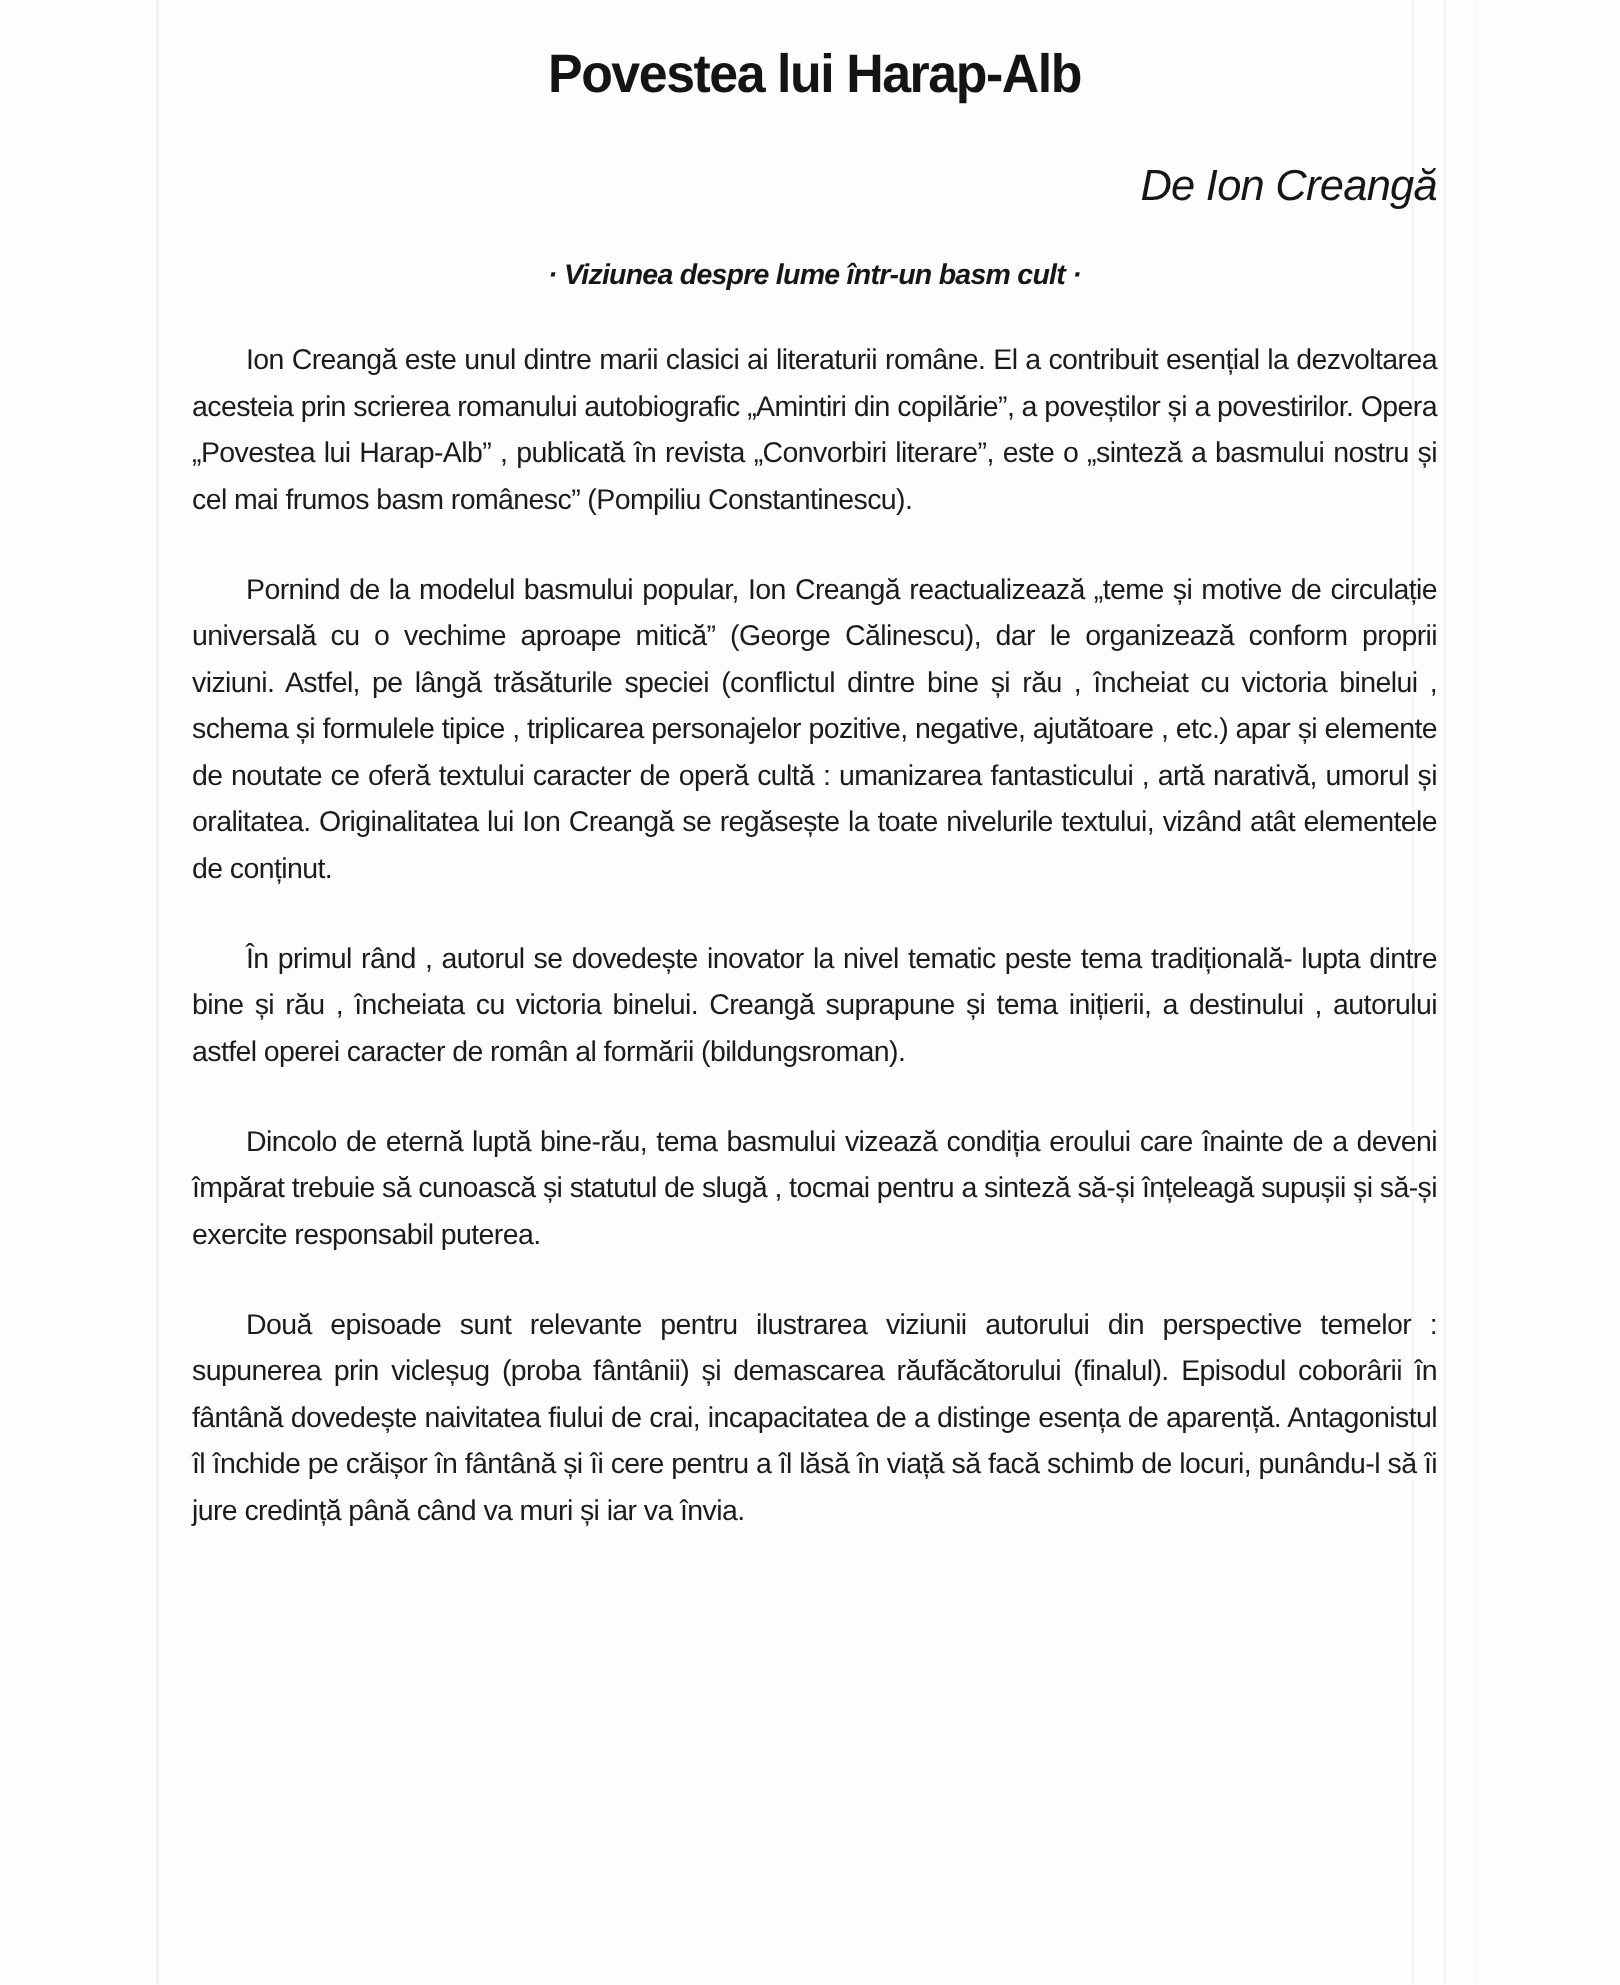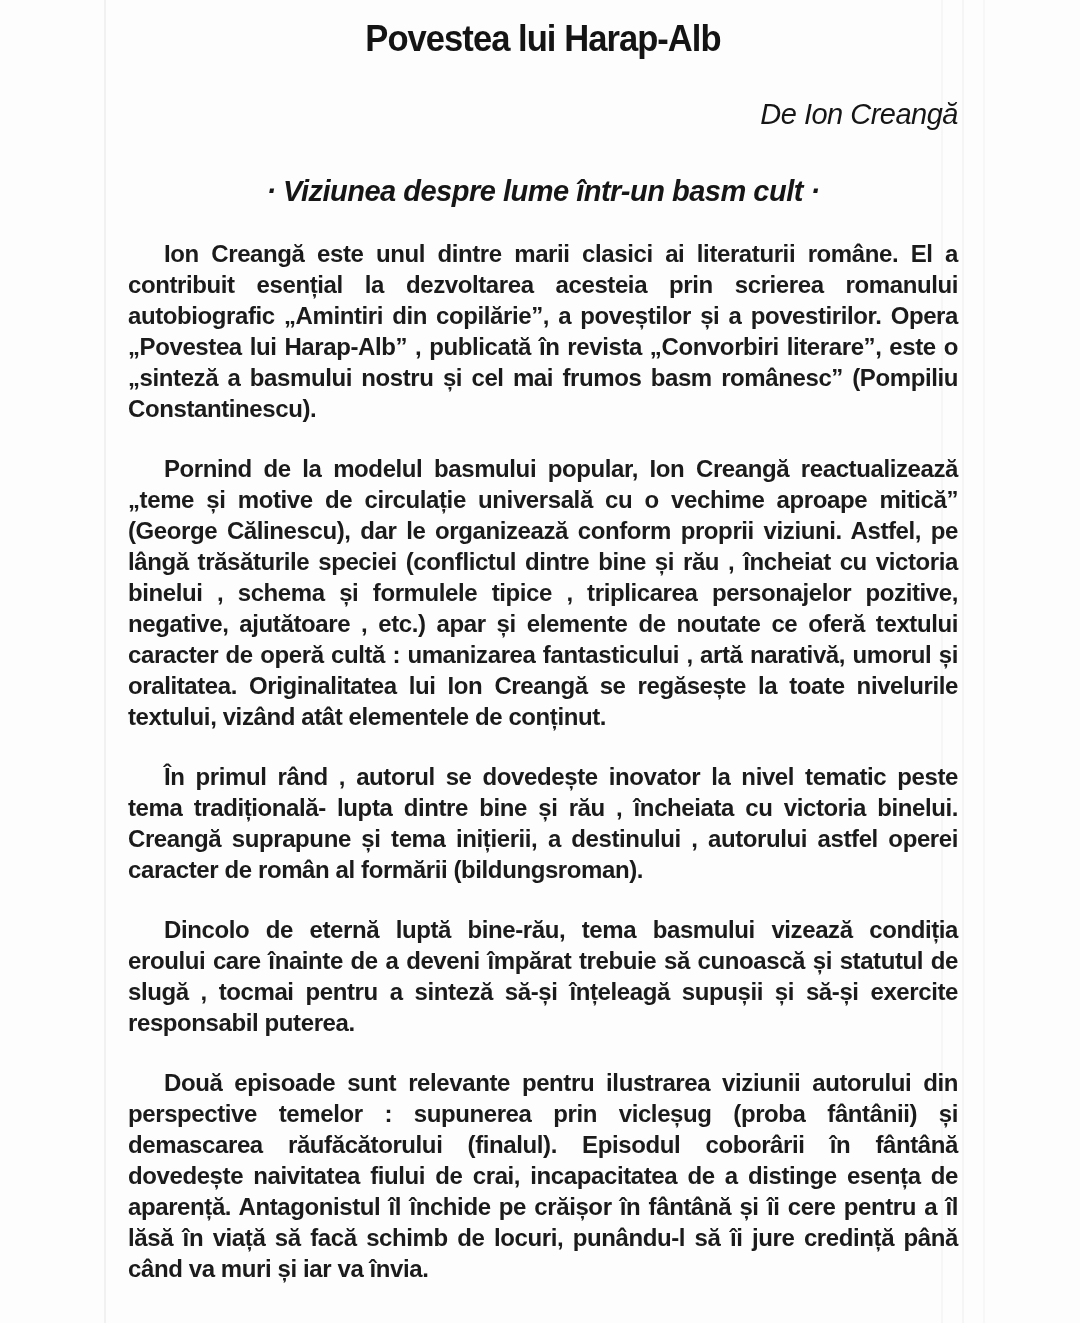--- a/index.html
+++ b/index.html
@@ -27,21 +27,21 @@
   .artifact.a1 { left: 104px; }
   .artifact.a2 { left: 941px; background:#f6f6f6; }
   .artifact.a3 { left: 962px; background:#f5f5f5; }
   .artifact.a4 { left: 983px; background:#f7f7f7; }
 
   .page {
     position: relative;
     box-sizing: border-box;
     width: 1080px;
     height: 928px;
-    padding: 18px 122px 0 128px;
+    padding: 28px 122px 0 128px;
     background: transparent;
   }
   .doc-title {
     margin: 0;
     text-align: center;
     font-size: 36px;
     font-weight: 700;
     letter-spacing: -1px;
     color: #141414;
     transform: scaleX(0.96);
@@ -49,35 +49,35 @@
   .byline {
     margin-top: 38px;
     text-align: right;
     font-size: 29px;
     font-weight: 400;
     font-style: italic;
     letter-spacing: -0.5px;
     color: #161616;
   }
   .subtitle {
-    margin-top: 44px;
+    margin-top: 32px;
     text-align: center;
-    font-size: 29px;
+    font-size: 19px;
     font-weight: 700;
     font-style: italic;
     letter-spacing: -0.5px;
     color: #161616;
   }
   .body-text {
     margin-top: 30px;
   }
   .body-text p {
     margin: 0 0 29px 0;
-    font-size: 24px;
-    font-weight: 700;
+    font-size: 19px;
+    font-weight: 400;
     line-height: 31px;
     letter-spacing: -0.4px;
     text-align: justify;
     text-indent: 36px;
     color: #1b1b1b;
   }
 </style>
 </head>
 <body>
 

